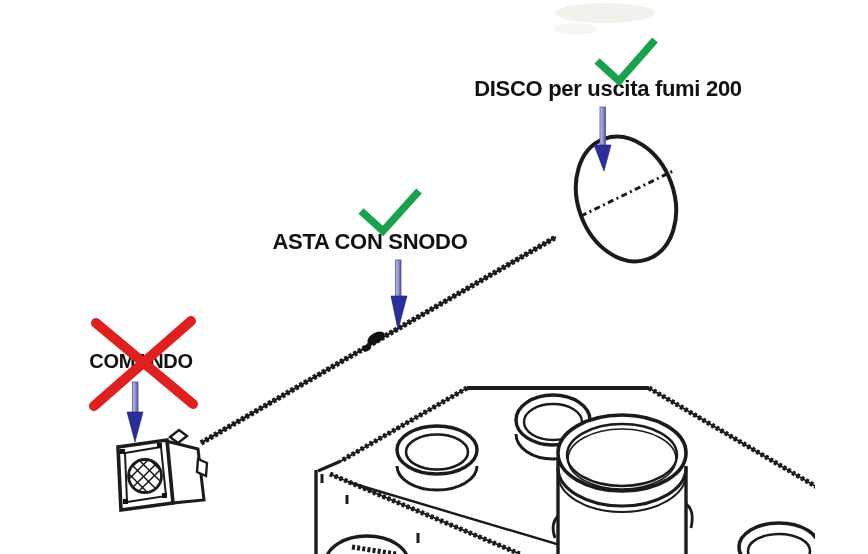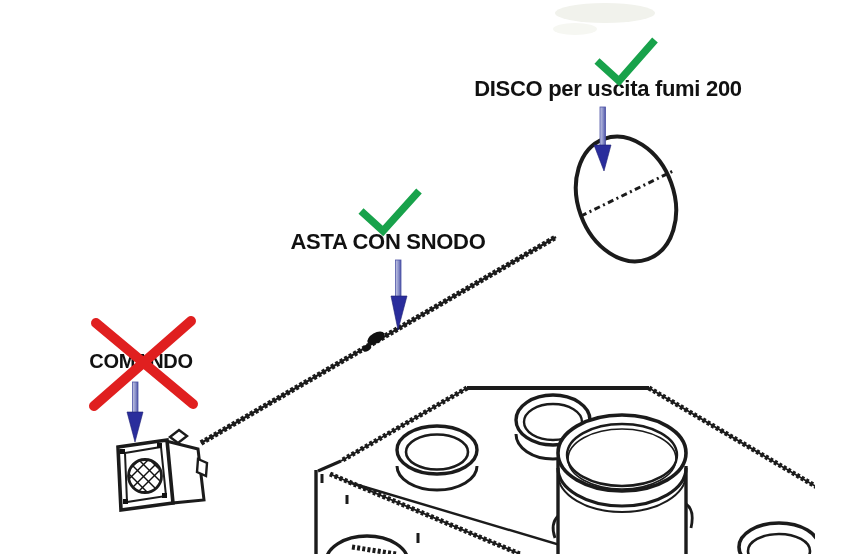--- a/index.html
+++ b/index.html
@@ -1,21 +1,21 @@
 <!DOCTYPE html>
 <html><head>
 <meta charset="utf-8">
 <style>
   html,body{margin:0;padding:0;background:#fff;}
   #stage{position:relative;width:815px;height:554px;background:#fff;overflow:hidden;
          font-family:"Liberation Sans",sans-serif;}
   .lbl{position:absolute;z-index:1;font-weight:bold;color:#111;text-align:center;
        letter-spacing:-0.3px;line-height:1.05;white-space:nowrap;}
   #label-disco{left:462px;top:77px;width:292px;font-size:22px;}
-  #label-asta{left:289px;top:230px;width:198px;font-size:22px;}
+  #label-asta{left:271px;top:230px;width:198px;font-size:22px;}
   #label-comando{left:84px;top:351px;width:114px;font-size:20px;}
   svg#art{position:absolute;left:0;top:0;z-index:2;}
   
   .ln{stroke:#1b1b1b;fill:none;}
   .t{stroke-width:1.8;}          
   .h{stroke-width:5;stroke-dasharray:3 2.2;} 
   .w2{stroke-width:2;} .w24{stroke-width:2.4;} .w3{stroke-width:3;}
   .w34{stroke-width:3.4;} .w36{stroke-width:3.6;} .w4{stroke-width:4;}
   .whitefill{fill:#fff;}
   .check{stroke:#18a24b;stroke-width:7.5;fill:none;stroke-linejoin:miter;}

